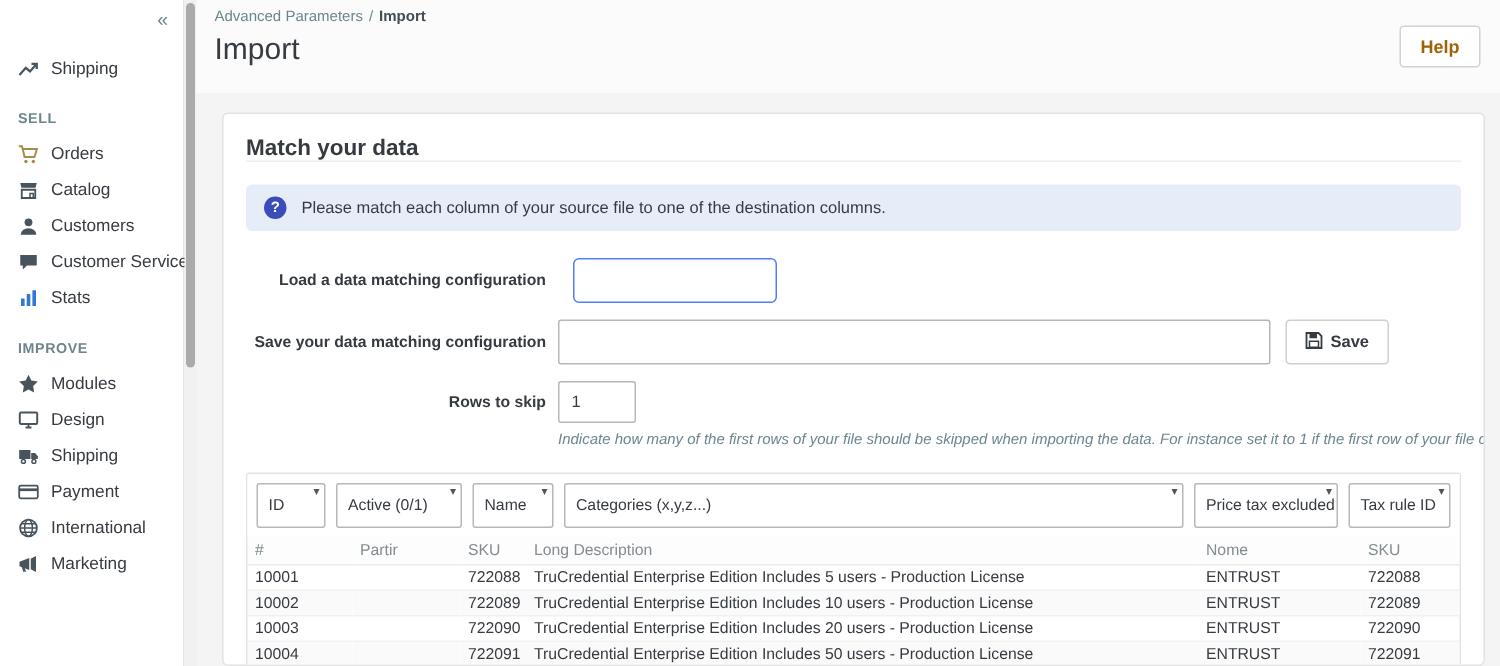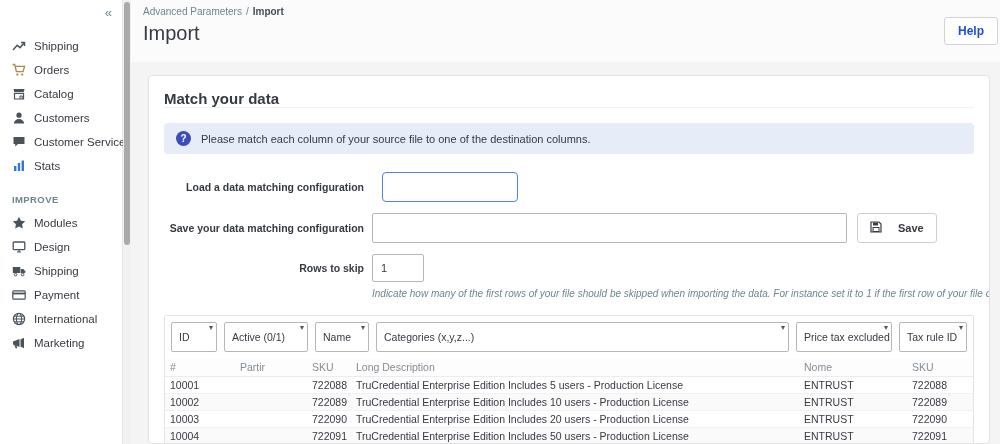--- a/index.html
+++ b/index.html
@@ -20,37 +20,37 @@
   .vscroll{flex:0 0 8px;width:8px;background:#f1f1f1;position:relative;}
   .vthumb{position:absolute;left:1px;top:2px;width:6px;height:243px;background:#aaaaaa;border-radius:3px;}
 
   
   .main{flex:1;min-width:0;display:flex;flex-direction:column;background:#f4f4f5;}
   .topbar{position:relative;background:#fbfbfb;height:62px;padding:6px 12px 0;}
   .crumbs{font-size:10px;color:#6c868e;}
   .crumbs .sep{margin:0 4px;}
   .crumbs .cur{color:#454d54;font-weight:bold;}
   h1{font-size:20px;font-weight:400;color:#363a41;margin-top:5px;}
-  .help-btn{position:absolute;right:2px;top:17px;background:#fff;border:1px solid #d2d2d2;border-radius:3px;padding:6px 13px;font-size:12px;font-weight:bold;color:#1d4ed8;font-family:inherit;cursor:pointer;}
+  .help-btn{position:absolute;right:13px;top:17px;background:#fff;border:1px solid #d2d2d2;border-radius:3px;padding:6px 13px;font-size:12px;font-weight:bold;color:#a16207;font-family:inherit;cursor:pointer;}
 
   .card{background:#fff;border:1px solid #e2e2e2;border-radius:4px;margin:13px 10px 0 17px;padding:14px 15px;flex:1;overflow:hidden;}
   h2{font-size:15px;font-weight:bold;color:#363a41;border-bottom:1px solid #f0f0f0;margin-bottom:15px;}
 
   .alert{display:flex;align-items:center;gap:10px;background:var(--alert-bg,#e7ecf9);border-radius:4px;padding:8px 12px;font-size:11px;color:#363a41;margin-bottom:18px;}
   .qicon{width:15px;height:15px;border-radius:50%;background:var(--alert-icon,#3b4db8);color:#fff;font-size:10px;font-weight:bold;display:inline-flex;align-items:center;justify-content:center;flex:0 0 15px;}
 
   .frow{display:flex;align-items:center;margin-bottom:11px;}
   .flabel{flex:0 0 200px;margin-right:8px;text-align:right;font-size:10.5px;font-weight:bold;color:#363a41;white-space:nowrap;}
   .select{width:475px;height:30px;border:1px solid #b7b7b7;border-radius:2px;background:#fff;display:flex;align-items:center;justify-content:space-between;padding:0 10px;font-size:11px;color:#363a41;cursor:pointer;}
   .btngroup{display:flex;margin-left:10px;border:1px solid var(--focus-blue,#4f7ff7);border-radius:4px;background:#fff;overflow:hidden;height:30px;}
   .btngroup button{background:#fff;border:none;font-family:inherit;font-size:11px;font-weight:bold;color:#363a41;padding:0 11px;display:flex;align-items:center;gap:5px;cursor:pointer;margin-top:44px;}
   .btngroup button + button{border-left:1px solid #e2e2e2;}
   .x-glyph{font-size:13px;font-weight:bold;line-height:1;}
   .txt-input{width:475px;height:30px;border:1px solid #b7b7b7;border-radius:2px;padding:0 8px;font-size:11px;font-family:inherit;color:#363a41;}
-  .save-btn{margin-left:10px;height:30px;background:#fff;border:1px solid #cfcfcf;border-radius:3px;font-size:11px;font-weight:bold;color:#363a41;padding:0 12px;display:flex;align-items:center;gap:16px;font-family:inherit;cursor:pointer;}
+  .save-btn{margin-left:10px;height:30px;background:#fff;border:1px solid #cfcfcf;border-radius:3px;font-size:11px;font-weight:bold;color:#363a41;padding:0 12px;display:flex;align-items:center;gap:5px;font-family:inherit;cursor:pointer;}
   .small-input{width:52px;height:28px;border:1px solid #b7b7b7;border-radius:2px;padding:0 8px;font-size:11px;font-family:inherit;color:#363a41;}
   .hint{margin:6px 0 0 208px;font-size:10px;font-style:italic;color:#6c868e;white-space:nowrap;}
 
   .matcher{margin-top:16px;border:1px solid #e3e3e3;border-radius:2px;}
   .msel-row{display:flex;gap:7px;padding:6px;background:#fff;}
   .msel{height:30px;border:1px solid #b7b7b7;border-radius:2px;background:#fff;position:relative;font-size:10.5px;display:flex;align-items:center;padding:0 14px 0 7px;color:#363a41;cursor:pointer;white-space:nowrap;}
   .msel-chev{position:absolute;top:0;right:3px;font-size:8px;color:#555;}
 
   table.preview{width:100%;border-collapse:collapse;font-size:10.5px;table-layout:fixed;}
   .preview th{text-align:left;font-weight:normal;color:#838c92;padding:3px 5px;border-bottom:1px solid #ececec;background:#fdfdfd;overflow:hidden;white-space:nowrap;}
@@ -67,20 +67,21 @@
     <nav class="nav">
         <div class="sb-item">
           <span class="sb-icon">
             <svg viewBox="0 0 14 14">
               <polyline points="1,11 5.2,6.2 8,8.6 12.5,3.5" fill="none" stroke="currentColor" stroke-width="1.5"></polyline>
               <polyline points="9,3.5 12.5,3.5 12.5,7" fill="none" stroke="currentColor" stroke-width="1.5"></polyline>
             </svg>
           </span>
           <span>Shipping</span>
         </div>
+        <div class="sb-section">SELL</div>
         <div class="sb-item">
           <span class="sb-icon" style="color: rgb(169, 140, 74);">
             <svg viewBox="0 0 14 14">
               <path d="M0.5 1.5 h2.2 l1.7 7.2 h6.6 l1.6-5.4 H3.5" fill="none" stroke="currentColor" stroke-width="1.3"></path>
               <circle cx="5.3" cy="11.6" r="1.15" fill="currentColor"></circle>
               <circle cx="10.2" cy="11.6" r="1.15" fill="currentColor"></circle>
             </svg>
           </span>
           <span>Orders</span>
         </div>

